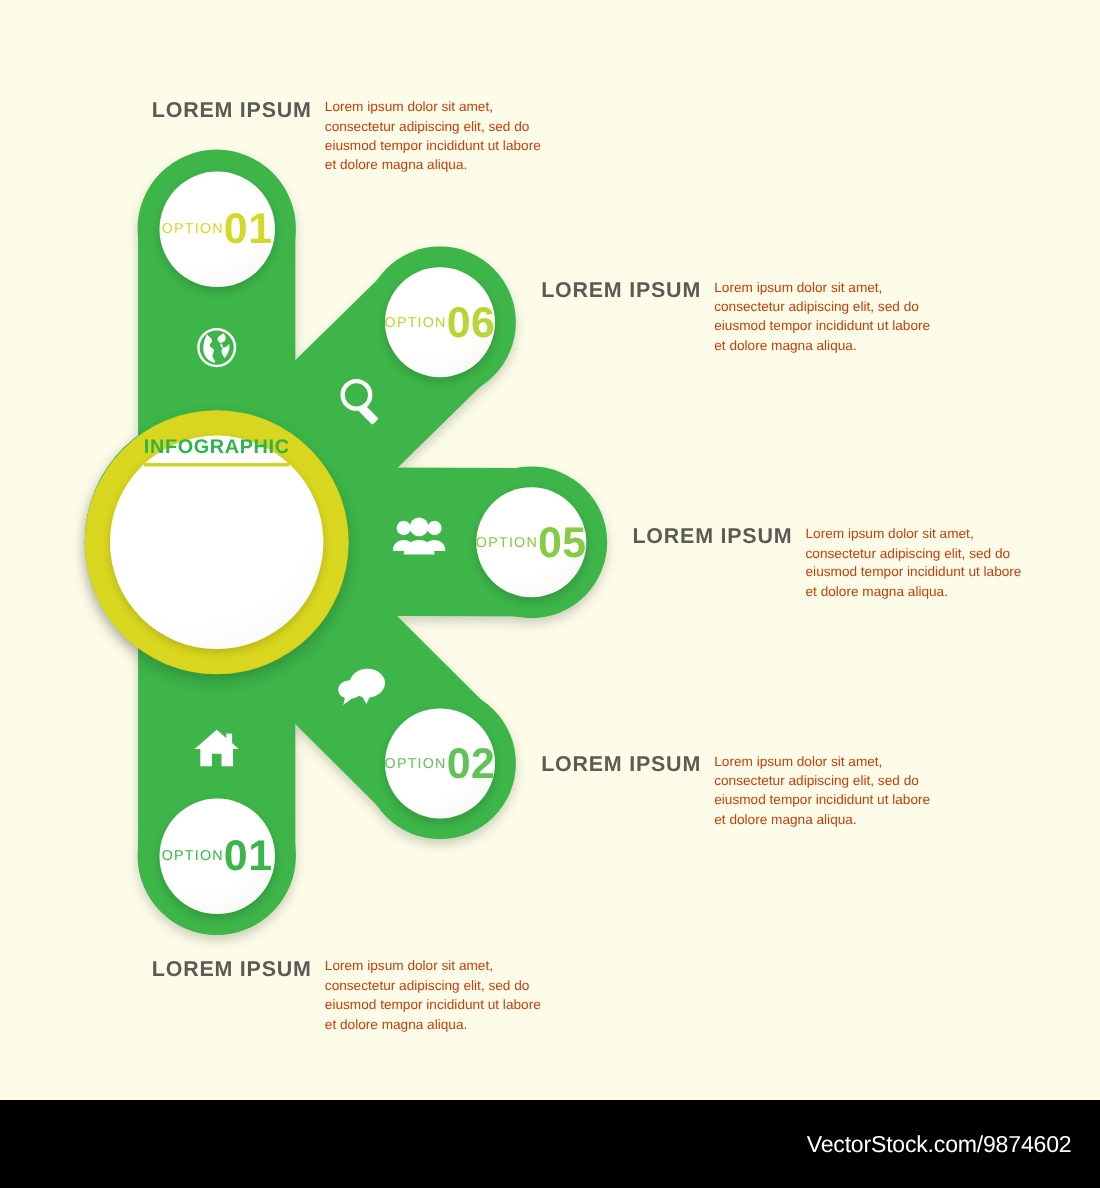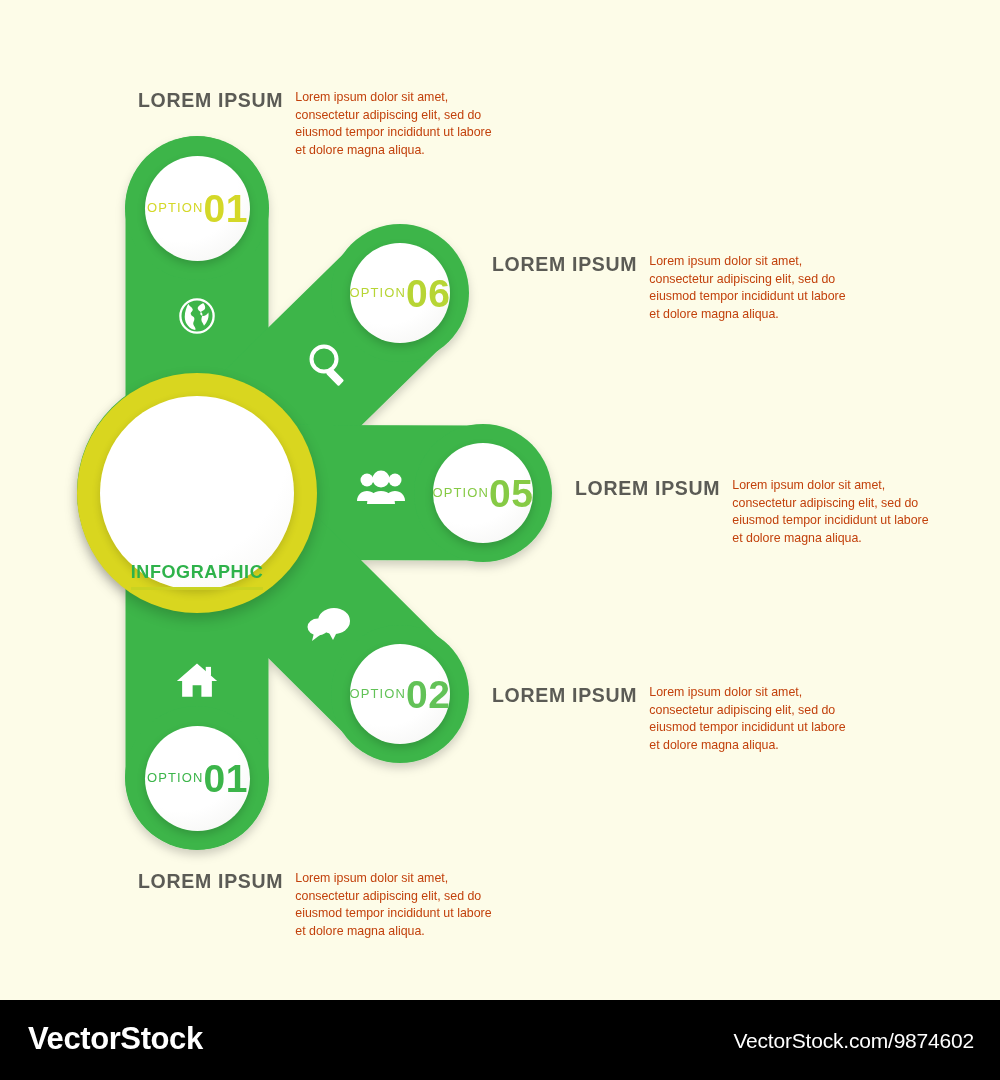--- a/index.html
+++ b/index.html
@@ -22,21 +22,21 @@
   .node .opt-label{font-size:13px;letter-spacing:1.1px;font-weight:400;margin-bottom:2px;}
   .node .opt-num{font-size:39px;font-weight:700;letter-spacing:0.5px;}
 
   
   .center-outer{position:absolute;border-radius:50%;
       background:#d9d61f;
       box-shadow:0 6px 14px rgba(0,0,0,0.20);}
   .center-inner{position:absolute;border-radius:50%;
       background:radial-gradient(circle at 36% 26%, #ffffff 0%, #ffffff 62%, #f4f4f1 100%);
       box-shadow:0 3px 8px rgba(0,0,0,0.16);
-      display:flex;align-items:flex-end;justify-content:center;}
+      display:flex;align-items:flex-start;justify-content:center;}
   .center-title{font-size:18px;font-weight:700;letter-spacing:0.6px;color:#2eb24a;
       padding-bottom:4px;border-bottom:3px solid #c9d321;}
 
   
   .ico{position:absolute;display:block;}
 
   
   .txt{position:absolute;display:flex;align-items:flex-start;justify-content:flex-end;}
   .txt .head{font-size:19.5px;font-weight:700;letter-spacing:0.7px;color:#5b5b55;white-space:nowrap;}
   .txt .body{font-size:12.4px;line-height:1.42;color:#c2410c;width:208px;}
@@ -163,15 +163,14 @@
   </div>
 
   <div class="txt right" style="left:138px;top:870px;">
     <div class="head">LOREM IPSUM</div>
     <div class="body">Lorem ipsum dolor sit amet, consectetur adipiscing elit, sed do eiusmod tempor incididunt ut labore et dolore magna aliqua.</div>
   </div>
 
 </div>
 
 <div id="footer">
-  <div class="brand">VectorStock</div>
   <div class="url">VectorStock.com/9874602</div>
 </div>
 
 </body></html>

